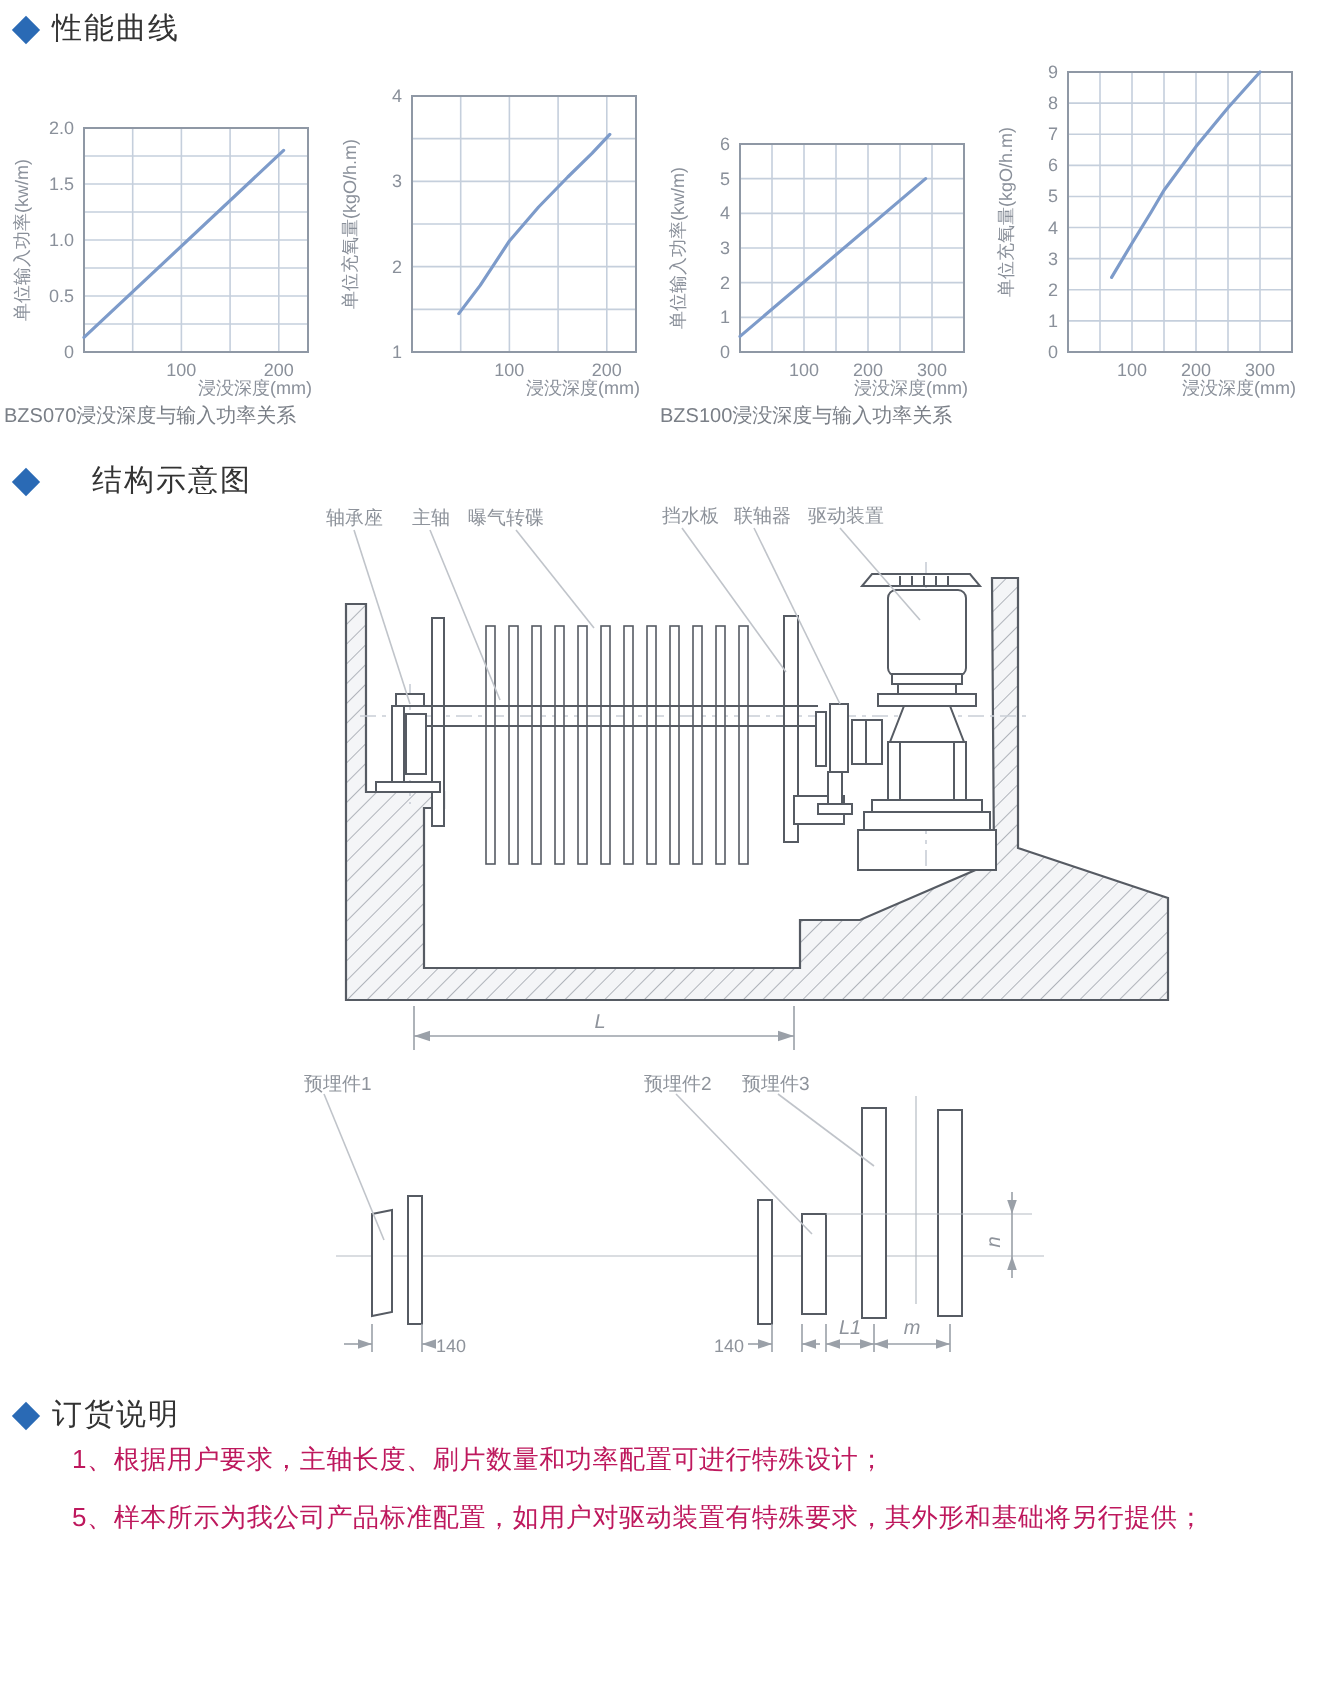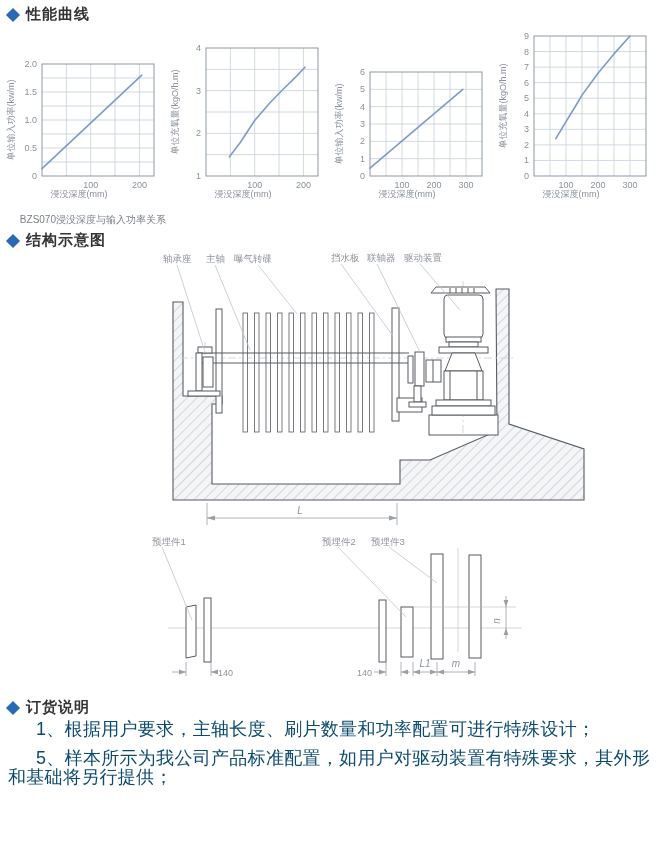--- a/index.html
+++ b/index.html
@@ -1,48 +1,48 @@
 <!DOCTYPE html>
 <html><head>
 <meta charset="utf-8">
 <style>
   html,body{margin:0;padding:0;background:#fff;}
   body{width:660px;height:848px;position:relative;overflow:hidden;
        font-family:"Liberation Sans","DejaVu Sans",sans-serif;}
   .sec-h{position:absolute;left:8px;display:flex;align-items:center;
-         font-size:15px;font-weight:bold;color:#333;letter-spacing:1px;}
+         font-size:15px;font-weight:normal;color:#333;letter-spacing:1px;}
   .diamond{width:10px;height:10px;background:#2a6ab5;transform:rotate(45deg);
            margin-right:8px;flex:0 0 auto;}
-  #sec1{top:5px;} #sec2{top:231px;} #sec3{top:698px;text-align:right;}
+  #sec1{top:5px;} #sec2{top:231px;gap:20px;} #sec3{top:698px;text-align:right;}
   
   .charts{position:absolute;top:24px;left:2px;width:656px;display:flex;}
   .chart{width:164px;flex:0 0 auto;}
   .chart svg{display:block;}
-  .xlabel{font-size:9px;color:#8a909a;text-align:center;padding-right:10px;margin-top:-2px;}
-  .caption{font-size:10px;color:#7a7f87;text-align:right;margin-top:12px;white-space:nowrap;}
+  .xlabel{font-size:9px;color:#8a909a;text-align:right;padding-right:10px;margin-top:-2px;}
+  .caption{font-size:10px;color:#7a7f87;text-align:left;margin-top:0;white-space:nowrap;}
   .grid{stroke:#c5cfdc;stroke-width:0.8;}
   .frame{fill:none;stroke:#8f98a5;stroke-width:1;}
   .curve{fill:none;stroke:#7d9bca;stroke-width:1.6;stroke-linejoin:round;stroke-linecap:round;}
   .tick{font-size:9px;fill:#8a909a;}
   
   #diagram{position:absolute;left:0;top:242px;}
   .draw{stroke:#565b63;stroke-width:1;fill:#fff;}
   .drawthin{stroke:#565b63;stroke-width:0.8;fill:#fff;}
   .ln{stroke:#565b63;stroke-width:1;fill:none;}
   .cl{stroke:#c9ced6;stroke-width:0.8;fill:none;stroke-dasharray:8 3 2 3;}
   .thin{stroke:#b6bcc4;stroke-width:0.6;fill:none;}
   .leader{stroke:#c0c4ca;stroke-width:0.8;fill:none;}
   .dim{stroke:#9aa0a8;stroke-width:0.8;fill:none;}
   .arw{fill:#9aa0a8;stroke:none;}
   .dlabel{font-size:9.5px;fill:#8e939b;}
   .dnum{font-size:9px;fill:#8e939b;}
   .dvar{font-size:10px;fill:#8e939b;font-style:italic;}
   
   #ordering{position:absolute;left:8px;top:720px;width:646px;}
-  .order-item{font-size:18px;color:#0c4a6e;line-height:19px;margin:0 0 10px 0;
+  .order-item{font-size:13px;color:#be185d;line-height:19px;margin:0 0 10px 0;
               text-indent:28px;letter-spacing:0.3px;}
 </style>
 </head>
 <body>
 
 <div class="sec-h" id="sec1">
   <span class="diamond"></span>
   <span>性能曲线</span>
 </div>
 
@@ -118,20 +118,21 @@
         <text x="35" y="103" text-anchor="end" class="tick">3</text>
         <text x="35" y="85.66666666666667" text-anchor="end" class="tick">4</text>
         <text x="35" y="68.33333333333333" text-anchor="end" class="tick">5</text>
         <text x="35" y="51" text-anchor="end" class="tick">6</text>
         <text x="72" y="164" text-anchor="middle" class="tick">100</text>
         <text x="104" y="164" text-anchor="middle" class="tick">200</text>
         <text x="136" y="164" text-anchor="middle" class="tick">300</text>
         <text x="12" y="100" text-anchor="middle" class="tick" transform="rotate(-90 12 100)">单位输入功率(kw/m)</text>
       </svg>
     <div class="xlabel">浸没深度(mm)</div>
+    <div class="caption">BZS100浸没深度与输入功率关系</div>
   </div>
   <div class="chart">
     <svg width="164" height="166">
         <line x1="56" y1="12" x2="56" y2="152" class="grid"></line>
         <line x1="72" y1="12" x2="72" y2="152" class="grid"></line>
         <line x1="88" y1="12" x2="88" y2="152" class="grid"></line>
         <line x1="104" y1="12" x2="104" y2="152" class="grid"></line>
         <line x1="120" y1="12" x2="120" y2="152" class="grid"></line>
         <line x1="136" y1="12" x2="136" y2="152" class="grid"></line>
         <line x1="40" y1="136.44444444444446" x2="152" y2="136.44444444444446" class="grid"></line>

